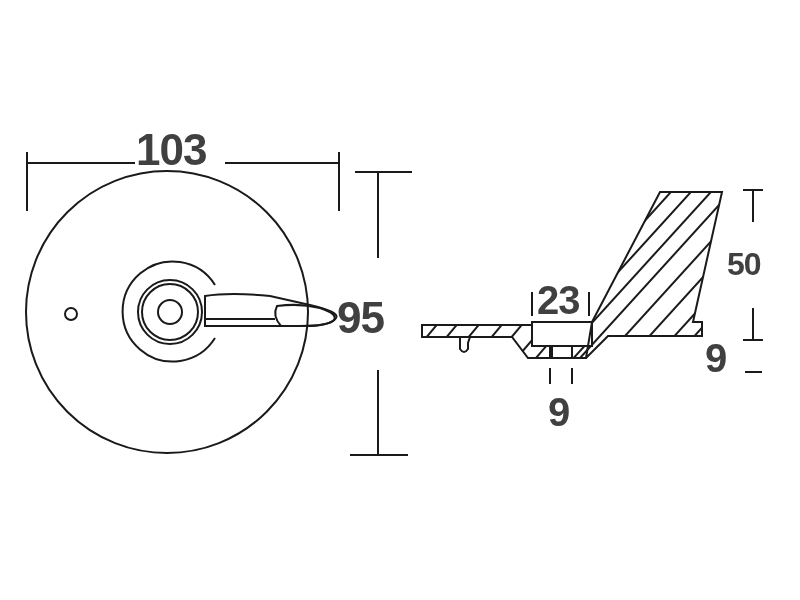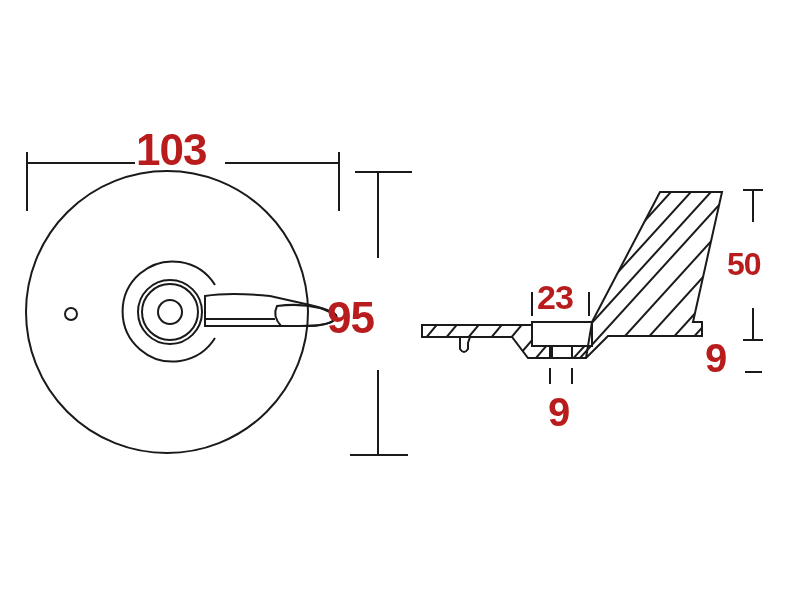--- a/index.html
+++ b/index.html
@@ -20,28 +20,28 @@
       position: absolute;
       left: 0;
       top: 0;
       width: 800px;
       height: 600px;
     }
     .dim-label {
       position: absolute;
       font-family: "Liberation Sans", "DejaVu Sans", sans-serif;
       font-weight: bold;
-      color: #b91c1c;
+      color: #404040;
       line-height: 1;
       white-space: nowrap;
       letter-spacing: -1px;
     }
     .lbl-103 { left: 136px; top: 128px; font-size: 44px; }
-    .lbl-95  { left: 327px; top: 296px; font-size: 44px; }
-    .lbl-23  { left: 537px; top: 280px; font-size: 34px; }
+    .lbl-95  { left: 337px; top: 296px; font-size: 44px; }
+    .lbl-23  { left: 537px; top: 280px; font-size: 40px; }
     .lbl-9-bottom { left: 548px; top: 392px; font-size: 40px; }
     .lbl-50  { left: 727px; top: 248px; font-size: 32px; }
     .lbl-9-right { left: 705px; top: 338px; font-size: 40px; }
   </style>
 </head>
 <body>
 
 <div class="canvas">
 
   <svg class="drawing" viewBox="0 0 800 600" xmlns="http://www.w3.org/2000/svg">

